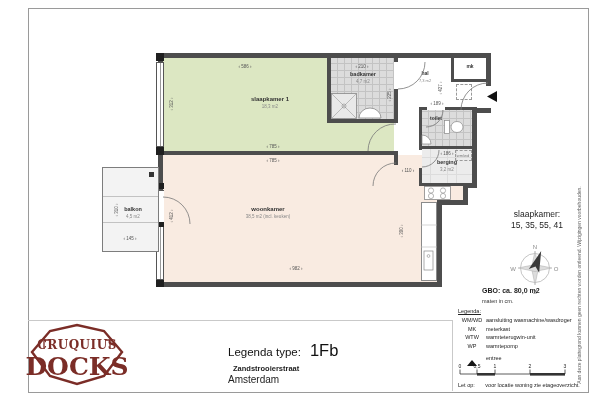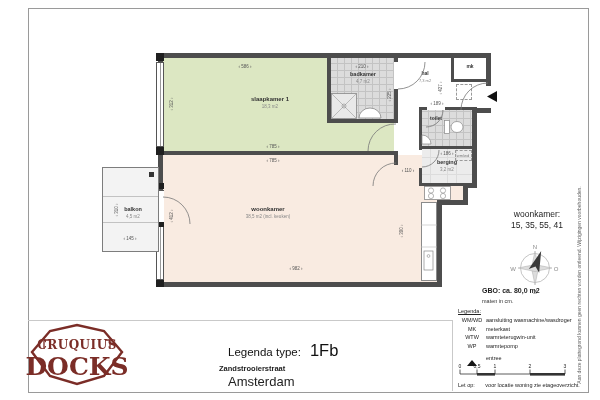--- a/index.html
+++ b/index.html
@@ -52,22 +52,22 @@
   .tri{width:0;height:0;border-left:5px solid transparent;border-right:5px solid transparent;
        border-bottom:6px solid #161616;margin:0 auto;}
   .note{left:458px;top:382px;font-size:5.5px;color:#222;white-space:nowrap;}
   .note .nlabel{margin-right:9px;}
   .disclaimer{left:476px;top:282px;width:206px;text-align:center;font-size:5px;color:#666;
               transform:rotate(-90deg);white-space:nowrap;}
   
   .titleblock{left:228px;top:341px;display:flex;align-items:baseline;}
   .wlabel{font-size:11.5px;color:#111;}
   .wtype{font-size:16.5px;color:#111;margin-left:9px;}
-  .street{left:219px;top:364px;font-size:7.5px;font-weight:bold;color:#222;}
-  .city{left:228px;top:374px;font-size:13px;color:#222;}
+  .street{left:233px;top:364px;font-size:7.5px;font-weight:bold;color:#222;}
+  .city{left:228px;top:374px;font-size:10px;color:#222;}
   svg.overlay{position:absolute;left:0;top:0;pointer-events:none;}
 </style>
 </head>
 <body>
 
 <div class="abs frame"></div>
 <div class="abs hrule"></div>
 <div class="abs vrule"></div>
 
 <div>
@@ -237,21 +237,21 @@
 
   <g>
     <polygon points="32,352 50,331 77,325 104,331 122,352 104,376 77,384 50,376" fill="none" stroke="#7b2d27" stroke-width="2.4"></polygon>
     <path d="M44,340 h5 M44,340 v9 M110,340 h-5 M110,340 v9" stroke="#7b2d27" stroke-width="1.3" fill="none"></path>
     <text x="77" y="349" font-size="12" font-weight="bold" fill="#7b2d27" text-anchor="middle" font-family="DejaVu Serif, serif" letter-spacing="0.5">CRUQUIUS</text>
     <text x="77" y="375" font-size="25" font-weight="bold" fill="#7b2d27" text-anchor="middle" font-family="DejaVu Serif, serif">DOCKS</text>
   </g>
 </svg>
 
 <div class="abs huisnr">
-  <div>woonkamer:</div>
+  <div>slaapkamer:</div>
   <div>15, 35, 55, 41</div>
 </div>
 <div class="abs gbo">GBO: ca. 80,0 m2</div>
 <div class="abs maten">maten in cm.</div>
 
 <div class="abs legend">
   <span class="head">Legenda:</span>
   <div class="lrow">
     <span class="lkey">WM/WD</span>
     <span class="lval">aansluiting wasmachine/wasdroger</span>

